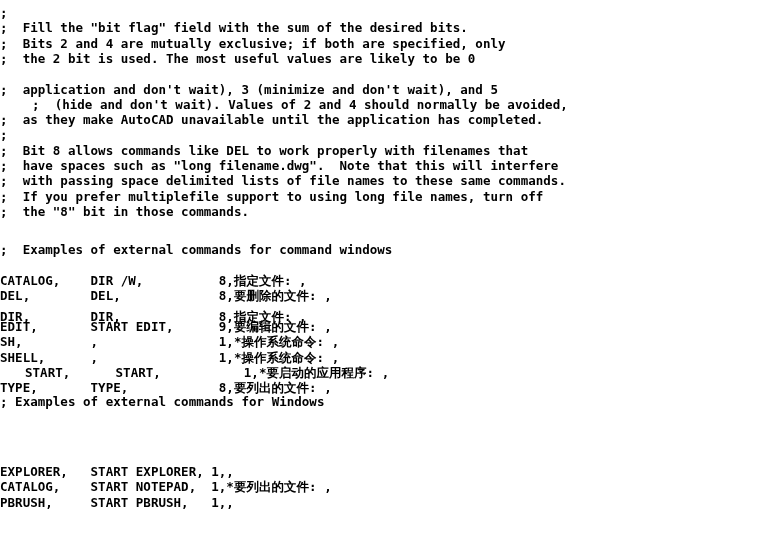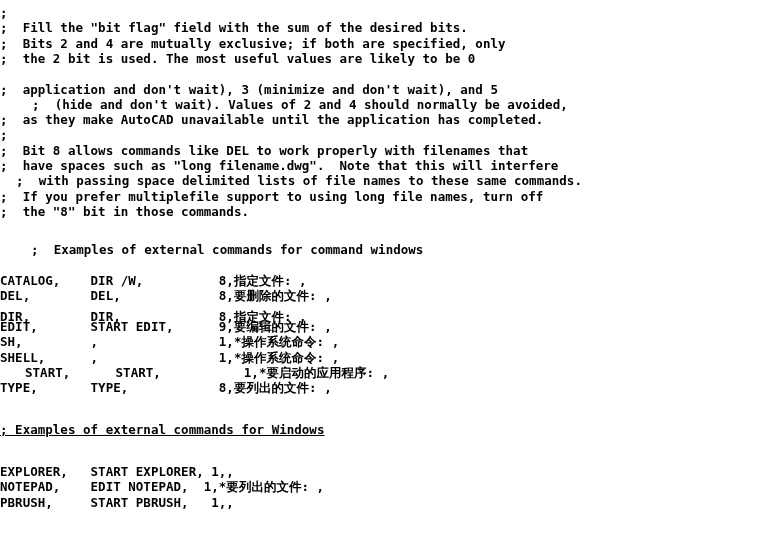--- a/index.html
+++ b/index.html
@@ -46,37 +46,37 @@
   <div class="line" style="top:5px;">;</div>
   <div class="line" style="top:20.3px;">;  Fill the "bit flag" field with the sum of the desired bits.</div>
   <div class="line" style="top:35.6px;">;  Bits 2 and 4 are mutually exclusive; if both are specified, only</div>
   <div class="line" style="top:50.9px;">;  the 2 bit is used. The most useful values are likely to be 0</div>
   <div class="line" style="top:81.5px;">;  application and don't wait), 3 (minimize and don't wait), and 5</div>
   <div class="line" style="top:96.8px;margin-left:32px;">;  (hide and don't wait). Values of 2 and 4 should normally be avoided,</div>
   <div class="line" style="top:112.1px;">;  as they make AutoCAD unavailable until the application has completed.</div>
   <div class="line" style="top:127.4px;">;</div>
   <div class="line" style="top:142.7px;">;  Bit 8 allows commands like DEL to work properly with filenames that</div>
   <div class="line" style="top:158px;">;  have spaces such as "long filename.dwg".  Note that this will interfere</div>
-  <div class="line" style="top:173.3px;padding-left:16px;">;  with passing space delimited lists of file names to these same commands.</div>
+  <div class="line" style="top:173.3px;">;  with passing space delimited lists of file names to these same commands.</div>
   <div class="line" style="top:188.6px;">;  If you prefer multiplefile support to using long file names, turn off</div>
   <div class="line" style="top:203.9px;">;  the "8" bit in those commands.</div>
   <div class="line blank" style="top:219.2px;"></div>
-  <div class="line" style="top:242px;padding-left:31px;">;  Examples of external commands for command windows</div>
+  <div class="line" style="top:242px;">;  Examples of external commands for command windows</div>
   <div class="line blank" style="top:257.3px;"></div>
 
   <div class="line" style="top:273px;">CATALOG,    DIR /W,          8,指定文件: ,</div>
   <div class="line" style="top:288.3px;">DEL,        DEL,             8,要删除的文件: ,</div>
   <div class="line" style="top:309px;text-align:right;">DIR,        DIR,             8,指定文件: ,</div>
   <div class="line" style="top:318.9px;">EDIT,       START EDIT,      9,要编辑的文件: ,</div>
   <div class="line" style="top:334.2px;">SH,         ,                1,*操作系统命令: ,</div>
   <div class="line" style="top:349.5px;">SHELL,      ,                1,*操作系统命令: ,</div>
   <div class="line" style="top:364.8px;padding-left:25px;">START,      START,           1,*要启动的应用程序: ,</div>
   <div class="line" style="top:380.1px;text-align:right;">TYPE,       TYPE,            8,要列出的文件: ,</div>
 
   <div class="line blank" style="top:395.4px;"></div>
-  <div class="line" style="top:422px;text-decoration:underline;">; Examples of external commands for Windows</div>
+  <div class="line" style="top:394px;">; Examples of external commands for Windows</div>
   <div class="line blank" style="top:448.6px;"></div>
 
   <div class="line" style="top:464px;">EXPLORER,   START EXPLORER, 1,,</div>
-  <div class="line" style="top:479.3px;">NOTEPAD,    EDIT NOTEPAD,  1,*要列出的文件: ,</div>
+  <div class="line" style="top:479.3px;">CATALOG,    START NOTEPAD,  1,*要列出的文件: ,</div>
   <div class="line" style="top:494.6px;">PBRUSH,     START PBRUSH,   1,,</div>
 
 </div>
 
 </body></html>

